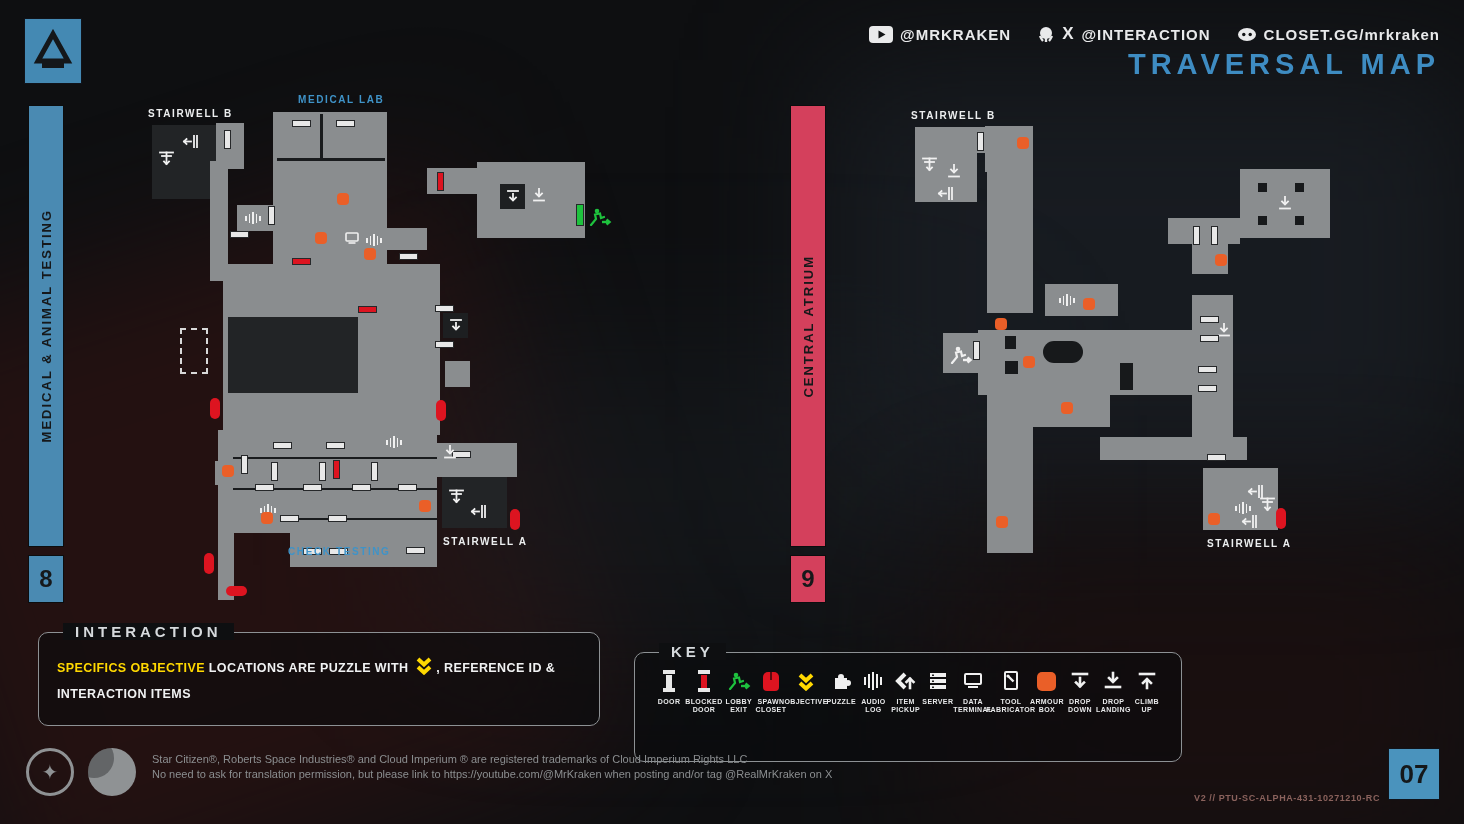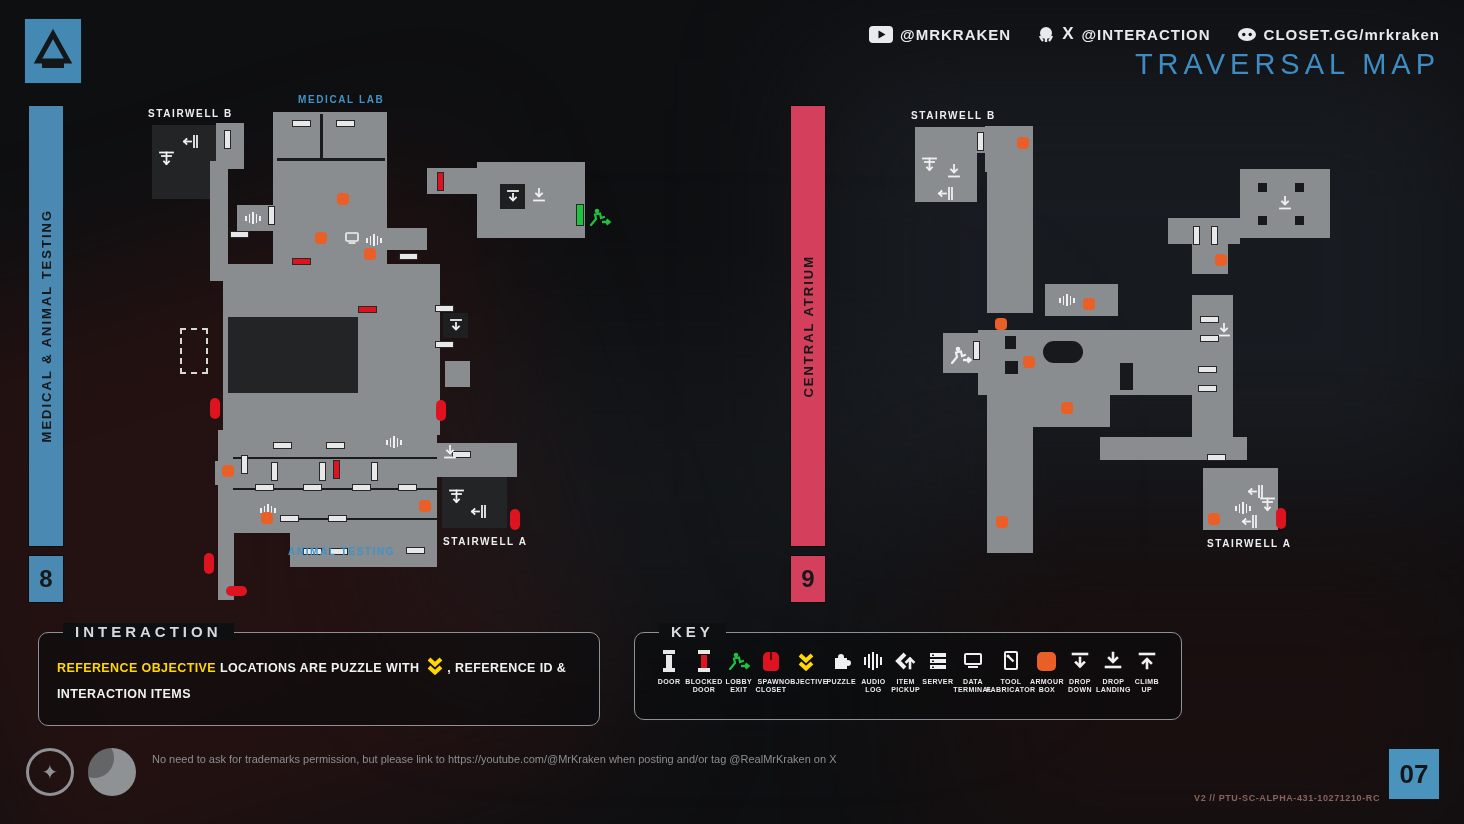--- a/index.html
+++ b/index.html
@@ -14,21 +14,21 @@
   
   #logo-box{position:absolute;left:24px;top:18px;width:56px;height:64px;background:#4489b3;border:1px solid #10131a;
             display:flex;align-items:center;justify-content:center;}
   #banner{position:absolute;left:86px;top:18px;width:336px;height:64px;background:#4489b3;border:1px solid #10131a;
           clip-path:polygon(0 0,100% 0,calc(100% - 40px) 100%,0 100%);
           display:flex;flex-direction:column;justify-content:center;padding-left:18px;box-sizing:border-box;}
   #banner .t1{font-size:30px;font-weight:800;letter-spacing:3px;color:#14171a;line-height:30px;}
   #banner .t2{font-size:14px;font-weight:800;letter-spacing:4px;color:#14171a;line-height:17px;}
   #socials{position:absolute;right:24px;top:24px;display:flex;gap:26px;align-items:center;}
   .social{display:flex;gap:7px;align-items:center;color:#e9eaeb;font-weight:700;font-size:15px;letter-spacing:1px;cursor:pointer;}
-  #page-title{position:absolute;right:24px;top:48px;font-size:29px;font-weight:400;letter-spacing:5px;color:#3e8cc2;margin-left:44px;}
+  #page-title{position:absolute;right:24px;top:48px;font-size:29px;font-weight:700;letter-spacing:5px;color:#3e8cc2;margin-left:44px;}
 
   
   .vbar{position:absolute;width:34px;height:440px;border:1px solid #0c0d0e;display:flex;align-items:center;justify-content:center;}
   .vbar .lbl{writing-mode:vertical-rl;transform:rotate(180deg);font-size:13px;font-weight:800;letter-spacing:2px;color:#16181a;white-space:nowrap;}
   .vnum{position:absolute;width:34px;height:46px;border:1px solid #0c0d0e;display:flex;align-items:center;justify-content:center;
         font-size:24px;font-weight:800;color:#16181a;}
   #bar8{left:28px;top:105px;} #num8{left:28px;top:555px;}
   #bar9{left:790px;top:105px;} #num9{left:790px;top:555px;}
 
   
@@ -49,21 +49,21 @@
   .mdropbox{width:25px;height:25px;background:#1d1f21;display:flex;align-items:center;justify-content:center;}
   .mdashed{border:2px dashed #d8d8d8;background:transparent;box-sizing:border-box;}
   .moval{background:#17191b;border-radius:12px;}
   .mdark{background:#17191b;}
   .abars{display:flex;align-items:center;gap:2px;height:16px;}
   .abars i{display:block;width:2px;background:#f0f0f0;}
 
   
   .panel{position:absolute;border:1.5px solid #8d9194;border-radius:10px;background:rgba(10,11,13,.55);box-sizing:border-box;}
   #info-box{left:38px;top:632px;width:562px;height:94px;}
-  #key-box{left:634px;top:632px;width:548px;height:88px;}
+  #key-box{left:634px;top:652px;width:548px;height:110px;}
   .panel .ttl{position:absolute;top:-10px;left:24px;background:#0e0f11;padding:0 12px;font-size:15px;font-weight:800;
               letter-spacing:4px;color:#d6dadd;}
   #info-lines{padding:22px 18px 0;font-size:12.5px;font-weight:700;letter-spacing:.4px;color:#f0f1f2;line-height:23px;}
   #info-hl{color:#ffd800;}
   .inline-obj{display:inline-block;vertical-align:-3px;margin:0 2px;}
   #key-items{display:flex;justify-content:space-between;padding:16px 18px 0;}
   .key-item{width:38px;display:flex;flex-direction:column;align-items:center;gap:5px;}
   .key-item .slot{height:24px;display:flex;align-items:center;justify-content:center;}
   .key-item .lbl{font-size:7px;line-height:8px;font-weight:700;letter-spacing:.4px;text-align:center;color:#e8e9ea;white-space:pre-line;}
 
@@ -336,21 +336,21 @@
           <svg width="17" height="15" viewBox="0 0 17 15">
             <path d="M12 2 V13" stroke="#f0f0f0" stroke-width="1.8" fill="none" stroke-linecap="square"></path>
             <path d="M15 2 V13" stroke="#f0f0f0" stroke-width="1.8" fill="none" stroke-linecap="square"></path>
             <path d="M9 7.5 H2" stroke="#f0f0f0" stroke-width="1.8" fill="none" stroke-linecap="square"></path>
             <path d="M4.5 5 L2 7.5 L4.5 10" stroke="#f0f0f0" stroke-width="1.8" fill="none" stroke-linecap="square"></path>
           </svg>
         </span>
       </div>
       <div class="maplabel white" style="left: 8px; top: 10px;">STAIRWELL B</div>
       <div class="maplabel blue" style="left: 158px; top: -4px;">MEDICAL LAB</div>
-      <div class="maplabel blue" style="left: 148px; top: 448px;">ANIMAL TESTING</div>
+      <div class="maplabel blue" style="left: 148px; top: 448px;">CHECK TESTING</div>
       <div class="maplabel white" style="left: 303px; top: 438px;">STAIRWELL A</div>
     </div>
   <div class="map" id="map-9">
       <div class="room g" style="left: 20px; top: 29px; width: 62px; height: 75px;"></div>
       <div class="room g" style="left: 78px; top: 29px; width: 14px; height: 26px;"></div>
       <div class="room g" style="left: 90px; top: 28px; width: 48px; height: 46px;"></div>
       <div class="room g" style="left: 92px; top: 74px; width: 46px; height: 141px;"></div>
       <div class="room g" style="left: 150px; top: 186px; width: 73px; height: 32px;"></div>
       <div class="room g" style="left: 83px; top: 232px; width: 255px; height: 65px;"></div>
       <div class="room g" style="left: 48px; top: 235px; width: 35px; height: 40px;"></div>
@@ -494,21 +494,21 @@
       <div class="marmour" style="position: absolute; left: 313px; top: 415px;"></div>
       <div class="mspawn v" style="position: absolute; left: 381px; top: 410px;"></div>
       <div class="maplabel white" style="left: 16px; top: 12px;">STAIRWELL B</div>
       <div class="maplabel white" style="left: 312px; top: 440px;">STAIRWELL A</div>
     </div>
 
   <div class="panel" id="info-box">
     <div class="ttl">INTERACTION</div>
     <div id="info-lines">
       <div>
-        <span id="info-hl">REFERENCE OBJECTIVE</span><span> LOCATIONS ARE PUZZLE WITH </span><span class="inline-obj" id="inline-objective"><span style="display: inline-flex;">
+        <span id="info-hl">SPECIFICS OBJECTIVE</span><span> LOCATIONS ARE PUZZLE WITH </span><span class="inline-obj" id="inline-objective"><span style="display: inline-flex;">
               <svg width="20" height="20" viewBox="0 0 20 20">
                 <path d="M4 4 L10 9.5 L16 4" stroke="#ffd800" stroke-width="4" fill="none"></path>
                 <path d="M4 12 L10 17.5 L16 12" stroke="#ffd800" stroke-width="4" fill="none"></path>
               </svg>
             </span></span><span>, REFERENCE ID &amp; INTERACTION ITEMS</span>
       </div>
     </div>
   </div>
 
   <div class="panel" id="key-box">
@@ -688,17 +688,18 @@
 UP</div>
         </div>
       </div>
   </div>
 
   <div id="badges">
     <div class="badge" id="badge-community">✦</div>
     <div class="badge" id="badge-kraken"></div>
   </div>
   <div id="footer-text">
-    <div>No need to ask for trademarks permission, but please link to https://youtube.com/@MrKraken when posting and/or tag @RealMrKraken on X</div>
+    <div>Star Citizen®, Roberts Space Industries® and Cloud Imperium ® are registered trademarks of Cloud Imperium Rights LLC</div>
+    <div>No need to ask for translation permission, but please link to https://youtube.com/@MrKraken when posting and/or tag @RealMrKraken on X</div>
   </div>
   <div id="version">V2 // PTU-SC-ALPHA-431-10271210-RC</div>
   <div id="page-box">07</div>
 </div>
 
 </body></html>

